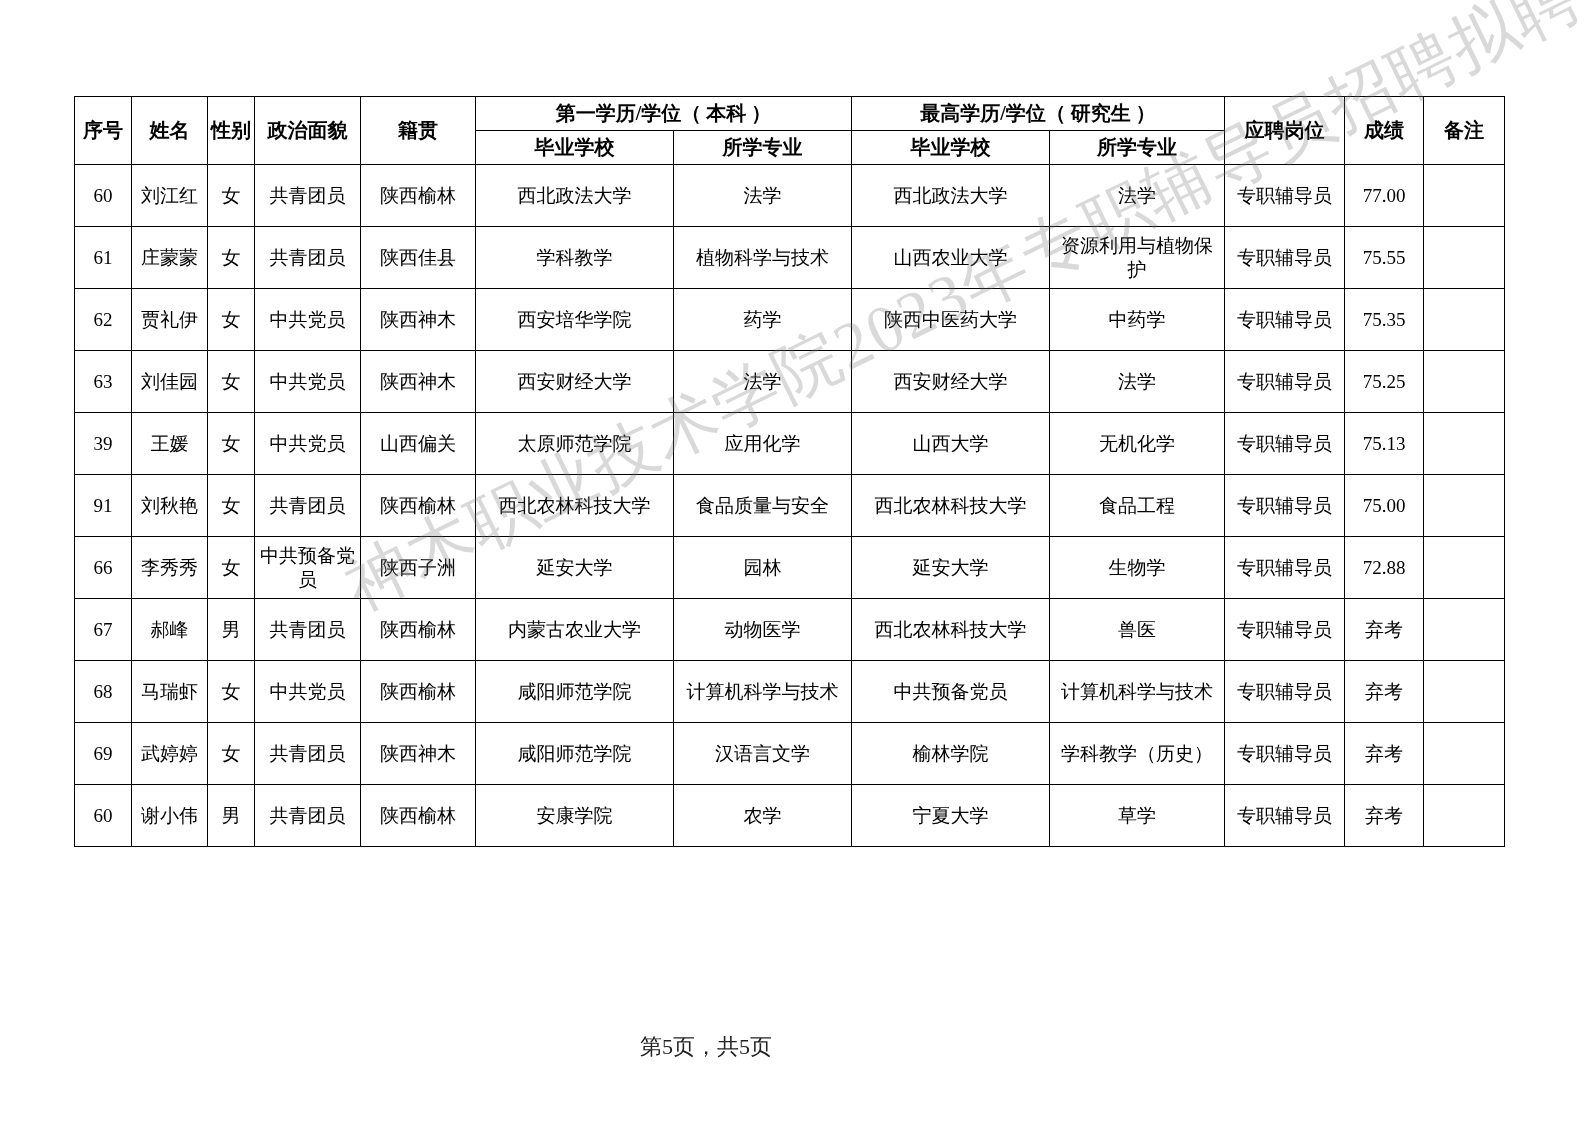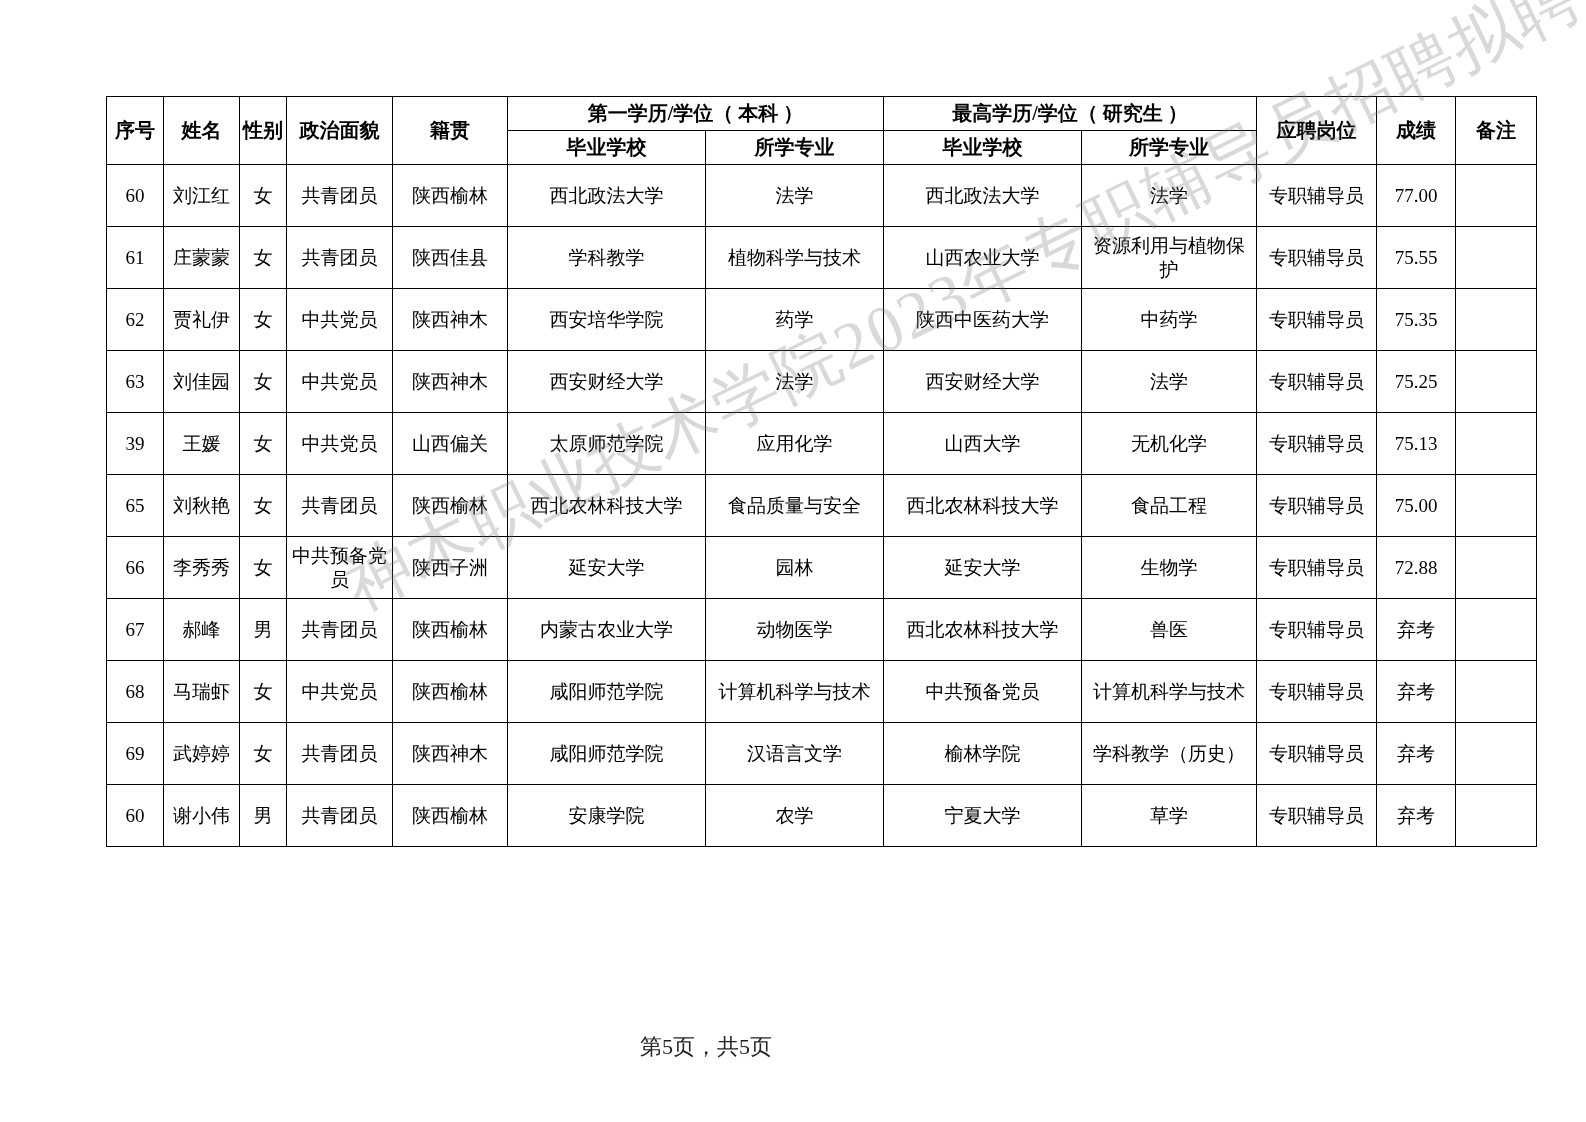--- a/index.html
+++ b/index.html
@@ -24,21 +24,20 @@
   .table-wrap {
     position: absolute;
     left: 74px;
     top: 96px;
     width: 1400px;
   }
   table.grid {
     border-collapse: collapse;
     width: 1400px;
     table-layout: fixed;
-    margin-left: 32px;
   }
   table.grid td, table.grid th {
     border: 1px solid #000000;
     text-align: center;
     vertical-align: middle;
     font-weight: normal;
     font-size: 19px;
     line-height: 1.25;
     padding: 4px 2px;
     word-break: break-word;
@@ -199,21 +198,21 @@
             <td class="row-cell">山西偏关</td>
             <td class="row-cell">太原师范学院</td>
             <td class="row-cell">应用化学</td>
             <td class="row-cell">山西大学</td>
             <td class="row-cell">无机化学</td>
             <td class="row-cell">专职辅导员</td>
             <td class="row-cell">75.13</td>
             <td class="row-cell"></td>
           </tr>
           <tr>
-            <td class="row-cell">65</td>
+            <td class="row-cell">91</td>
             <td class="row-cell">刘秋艳</td>
             <td class="row-cell">女</td>
             <td class="row-cell">共青团员</td>
             <td class="row-cell">陕西榆林</td>
             <td class="row-cell">西北农林科技大学</td>
             <td class="row-cell">食品质量与安全</td>
             <td class="row-cell">西北农林科技大学</td>
             <td class="row-cell">食品工程</td>
             <td class="row-cell">专职辅导员</td>
             <td class="row-cell">75.00</td>

